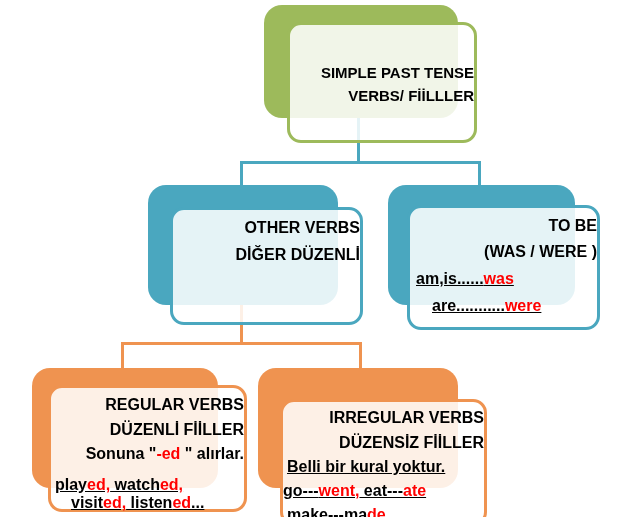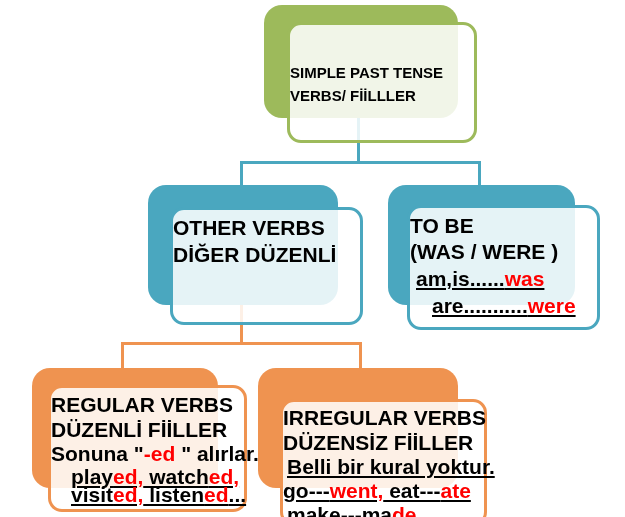--- a/index.html
+++ b/index.html
@@ -15,27 +15,27 @@
   .back.teal-bg{background:var(--c-teal,#4aa7bf);}
   .back.orange-bg{background:var(--c-orange,#ef9350);}
   .front{
     position:absolute;border-radius:14px;z-index:3;box-sizing:border-box;
     background:rgba(255,255,255,0.86);
   }
   .front.green-bd{border:3px solid var(--c-green,#9dba5b);}
   .front.teal-bd{border:3px solid var(--c-teal,#4aa7bf);}
   .front.orange-bd{border:3px solid var(--c-orange,#ef9350);}
   .tl{white-space:pre;}
-  .center{text-align:left;}
+  .center{text-align:right;}
   .left{text-align:left;text-decoration:underline;}
   .sg{white-space:pre;}
   .red{color:var(--c-red,#ff0000);}
   .conn{z-index:1;}
   .fs15{font-size:15px;line-height:23px;}
-  .fs16{font-size:21px;}
+  .fs16{font-size:16px;}
 </style>
 </head>
 <body>
 
 <div class="canvas">
 
   <div class="seg teal conn" style="left:357px;top:115px;width:3px;height:49px"></div>
   <div class="seg teal conn" style="left:240px;top:161px;width:241px;height:3px"></div>
   <div class="seg teal conn" style="left:240px;top:161px;width:3px;height:30px"></div>
   <div class="seg teal conn" style="left:478px;top:161px;width:3px;height:30px"></div>
@@ -62,21 +62,21 @@
     <div class="tl center fs16" style="line-height:26px">(WAS / WERE )</div>
     <div class="left fs16" style="line-height:27px;padding-left:6px"><span class="sg">am,is......</span><span class="sg red">was</span></div>
     <div class="left fs16" style="line-height:27px;padding-left:22px"><span class="sg">are...........</span><span class="sg red">were</span></div>
   </div>
 
   <div class="back orange-bg" style="left:32px;top:368px;width:186px;height:120px"></div>
   <div class="front orange-bd" style="left:48px;top:385px;width:199px;height:127px;padding-top:4px">
     <div class="tl center fs16" style="line-height:25px">REGULAR VERBS</div>
     <div class="tl center fs16" style="line-height:25px">DÜZENLİ FİİLLER</div>
     <div class="center fs16" style="line-height:23px"><span class="sg">Sonuna "</span><span class="sg red">-ed</span><span class="sg"> " alırlar.</span></div>
-    <div class="left fs16" style="line-height:18px;padding-left:20px;margin-top:3px"><span class="sg">play</span><span class="sg red">ed,</span><span class="sg"> watch</span><span class="sg red">ed,</span></div>
+    <div class="left fs16" style="line-height:18px;padding-left:4px;margin-top:11px"><span class="sg">play</span><span class="sg red">ed,</span><span class="sg"> watch</span><span class="sg red">ed,</span></div>
     <div class="left fs16" style="line-height:18px;padding-left:20px"><span class="sg">visit</span><span class="sg red">ed,</span><span class="sg"> listen</span><span class="sg red">ed</span><span class="sg">...</span></div>
   </div>
 
   <div class="back orange-bg" style="left:258px;top:368px;width:200px;height:120px"></div>
   <div class="front orange-bd" style="left:280px;top:399px;width:207px;height:127px;padding-top:3px">
     <div class="tl center fs16" style="line-height:25px">IRREGULAR VERBS</div>
     <div class="tl center fs16" style="line-height:25px">DÜZENSİZ FİİLLER</div>
     <div class="tl left fs16" style="line-height:24px;padding-left:4px">Belli bir kural yoktur.</div>
     <div class="left fs16" style="line-height:24px;padding-left:0"><span class="sg">go---</span><span class="sg red">went,</span><span class="sg"> eat---</span><span class="sg red">ate</span></div>
     <div class="left fs16" style="line-height:24px;padding-left:4px"><span class="sg">make---ma</span><span class="sg red">de</span><span class="sg"> ......</span></div>

